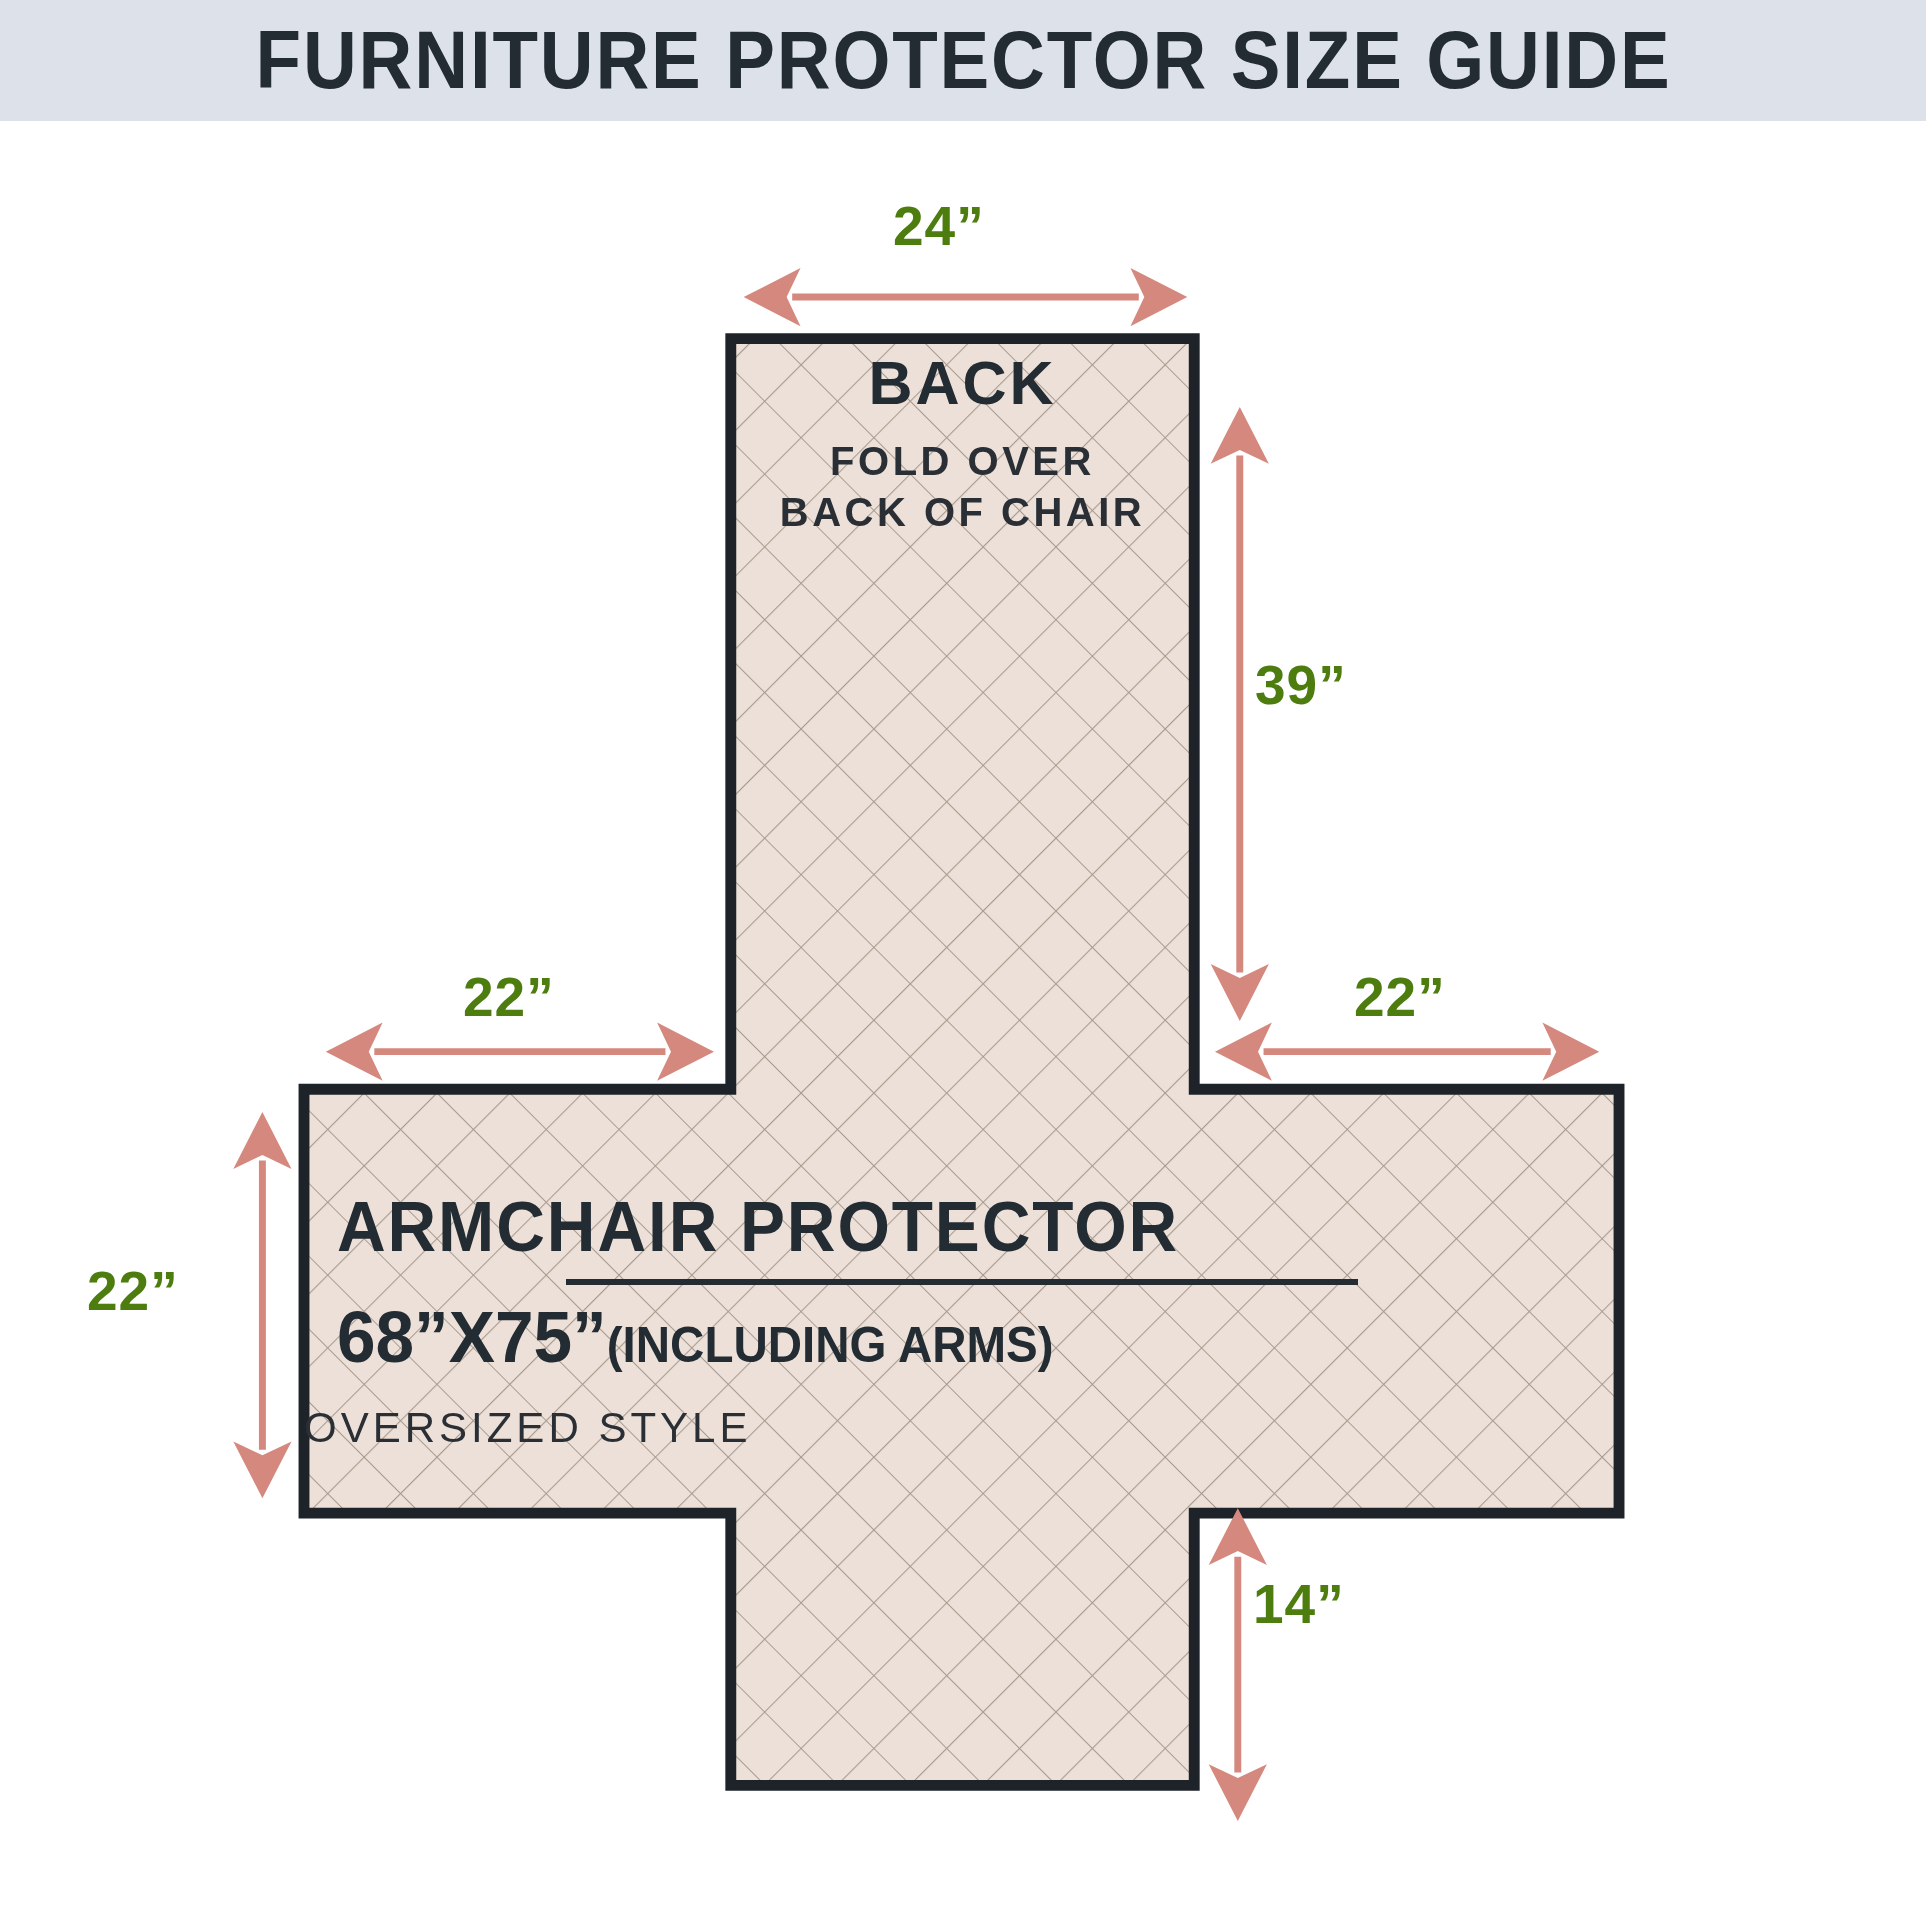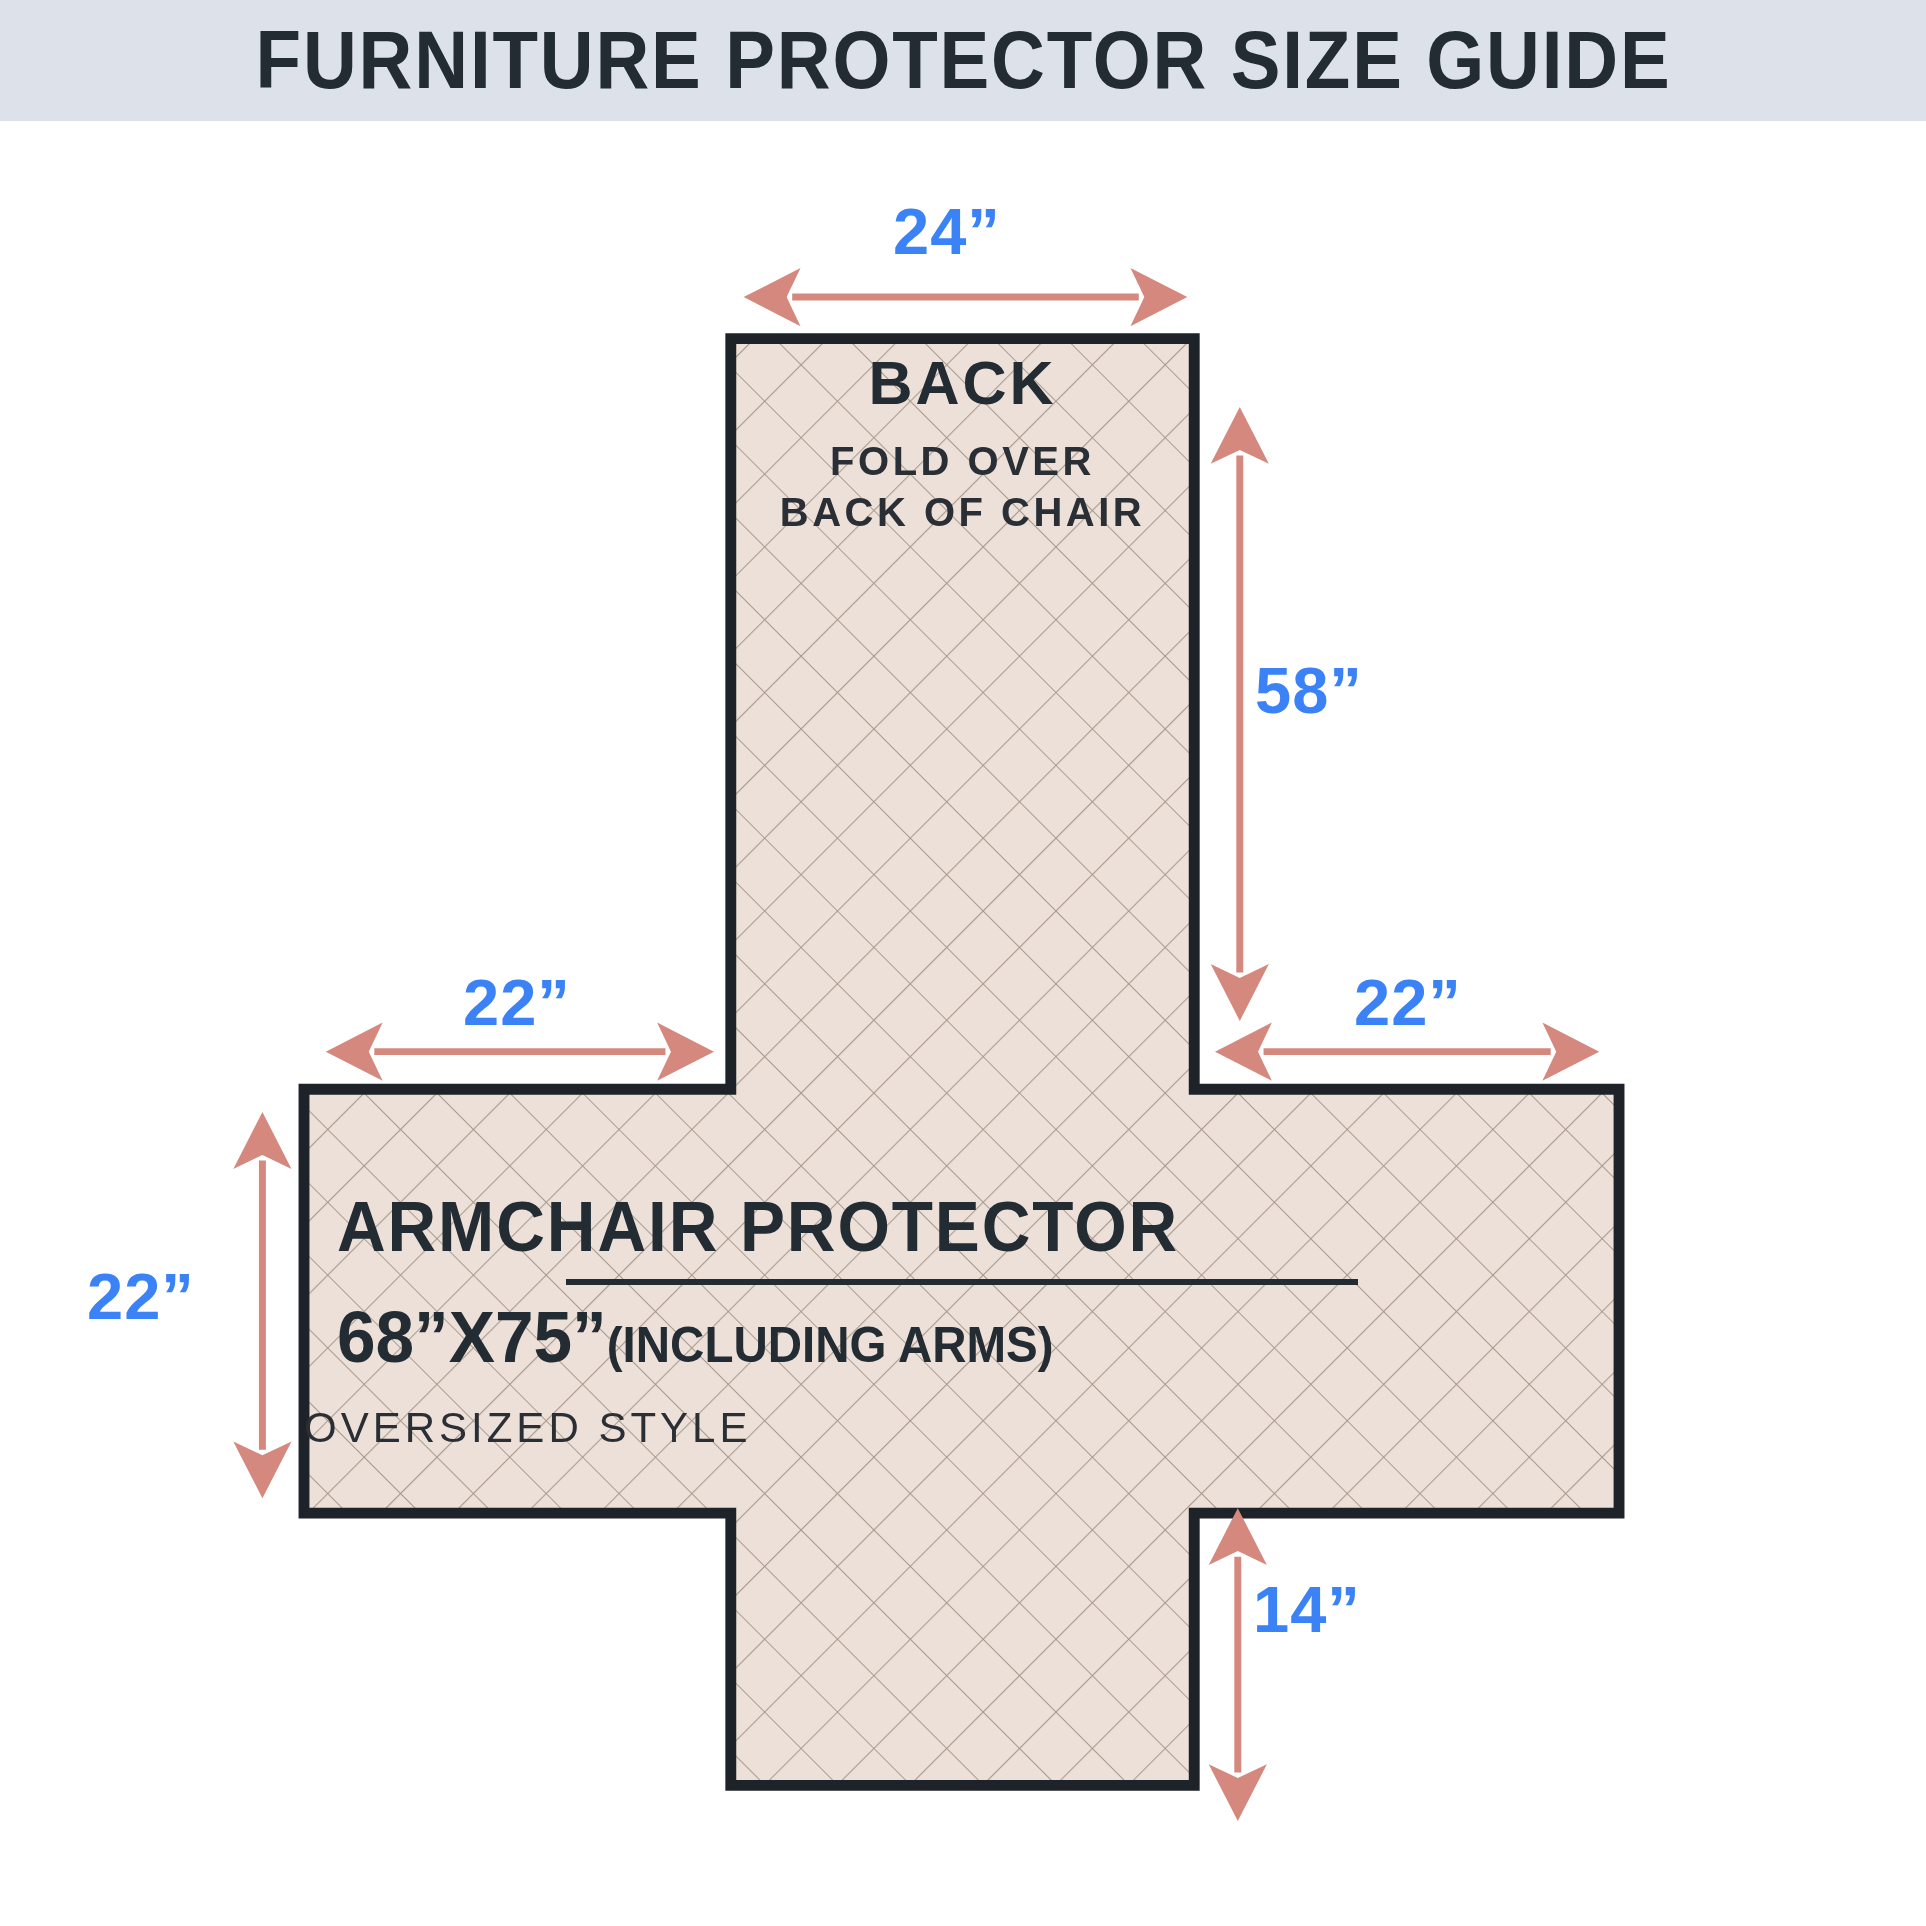--- a/index.html
+++ b/index.html
@@ -127,22 +127,22 @@
     font-weight: 700;
     font-size: 61px;
     letter-spacing: 3px;
   }
 
   
   .dim {
     position: absolute;
     font-family: "Liberation Sans Narrow", "Liberation Sans", sans-serif;
     font-weight: 700;
-    font-size: 65px;
-    color: #3b82f6;
+    font-size: 55px;
+    color: #4d7c0f;
     white-space: nowrap;
     letter-spacing: 1px;
   }
   .dim-24  { left: 893px;  top: 194px; }
   .dim-39  { left: 1255px; top: 653px; }
   .dim-22l { left: 463px;  top: 965px; }
   .dim-22r { left: 1354px; top: 965px; }
   .dim-22v { left: 87px;   top: 1259px; }
   .dim-14  { left: 1253px; top: 1572px; }
 </style>
@@ -200,20 +200,20 @@
     <div class="title-main">ARMCHAIR PROTECTOR</div>
     <div class="title-rule"></div>
     <div class="title-dims">
       <span class="big">68”X75”</span><span class="small">(INCLUDING ARMS)</span>
     </div>
     <div class="title-sub">OVERSIZED STYLE</div>
   </div>
 
 
   <div class="dim dim-24">24”</div>
-  <div class="dim dim-39">58”</div>
+  <div class="dim dim-39">39”</div>
   <div class="dim dim-22l">22”</div>
   <div class="dim dim-22r">22”</div>
   <div class="dim dim-22v">22”</div>
   <div class="dim dim-14">14”</div>
 
 </div>
 
 
 </body></html>

